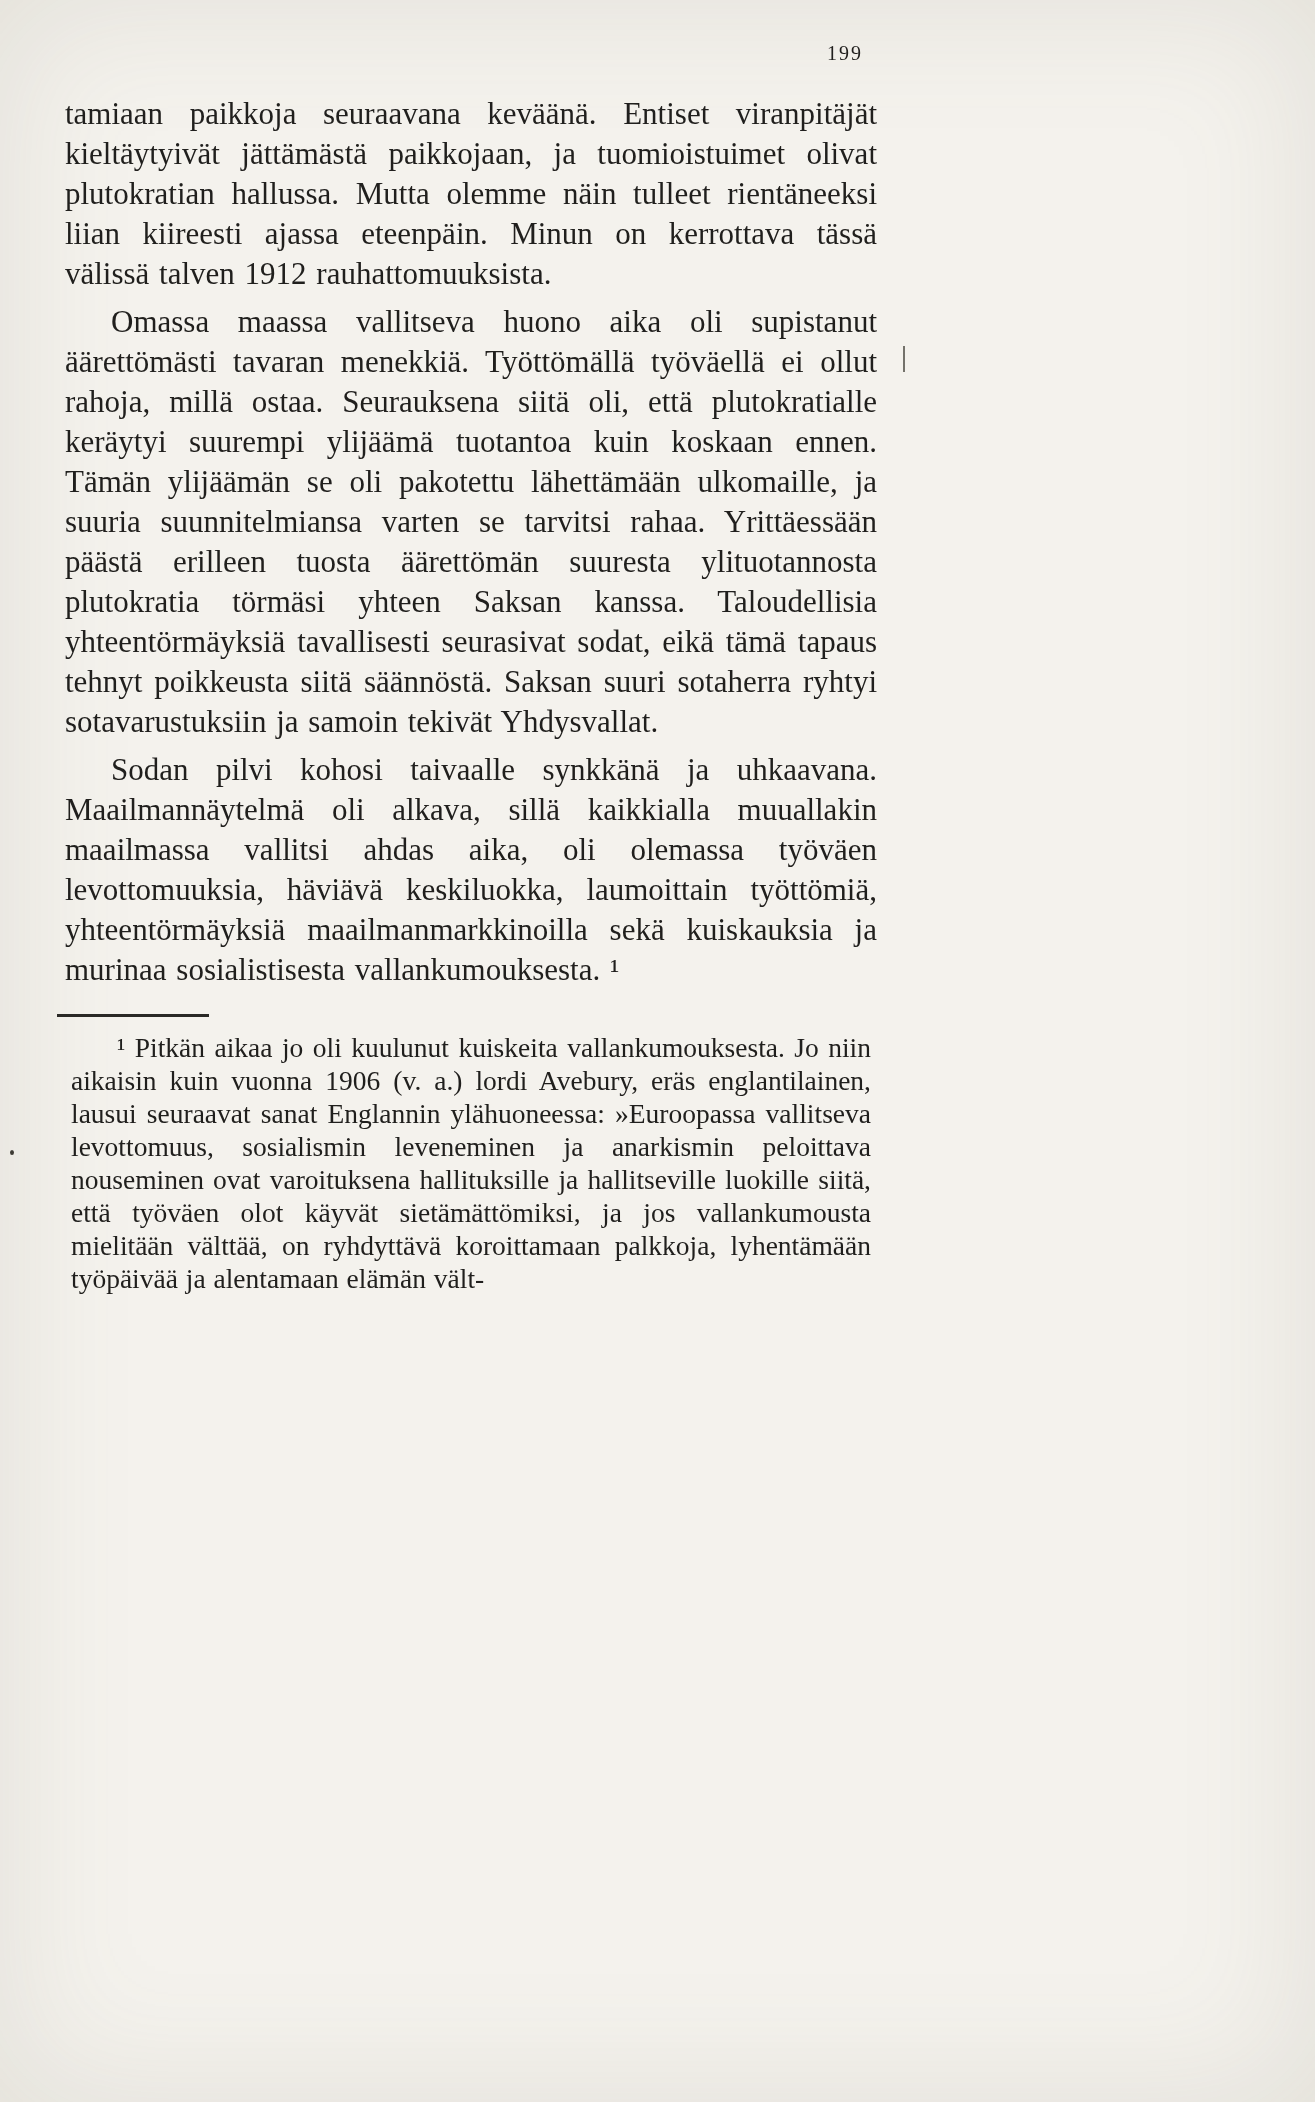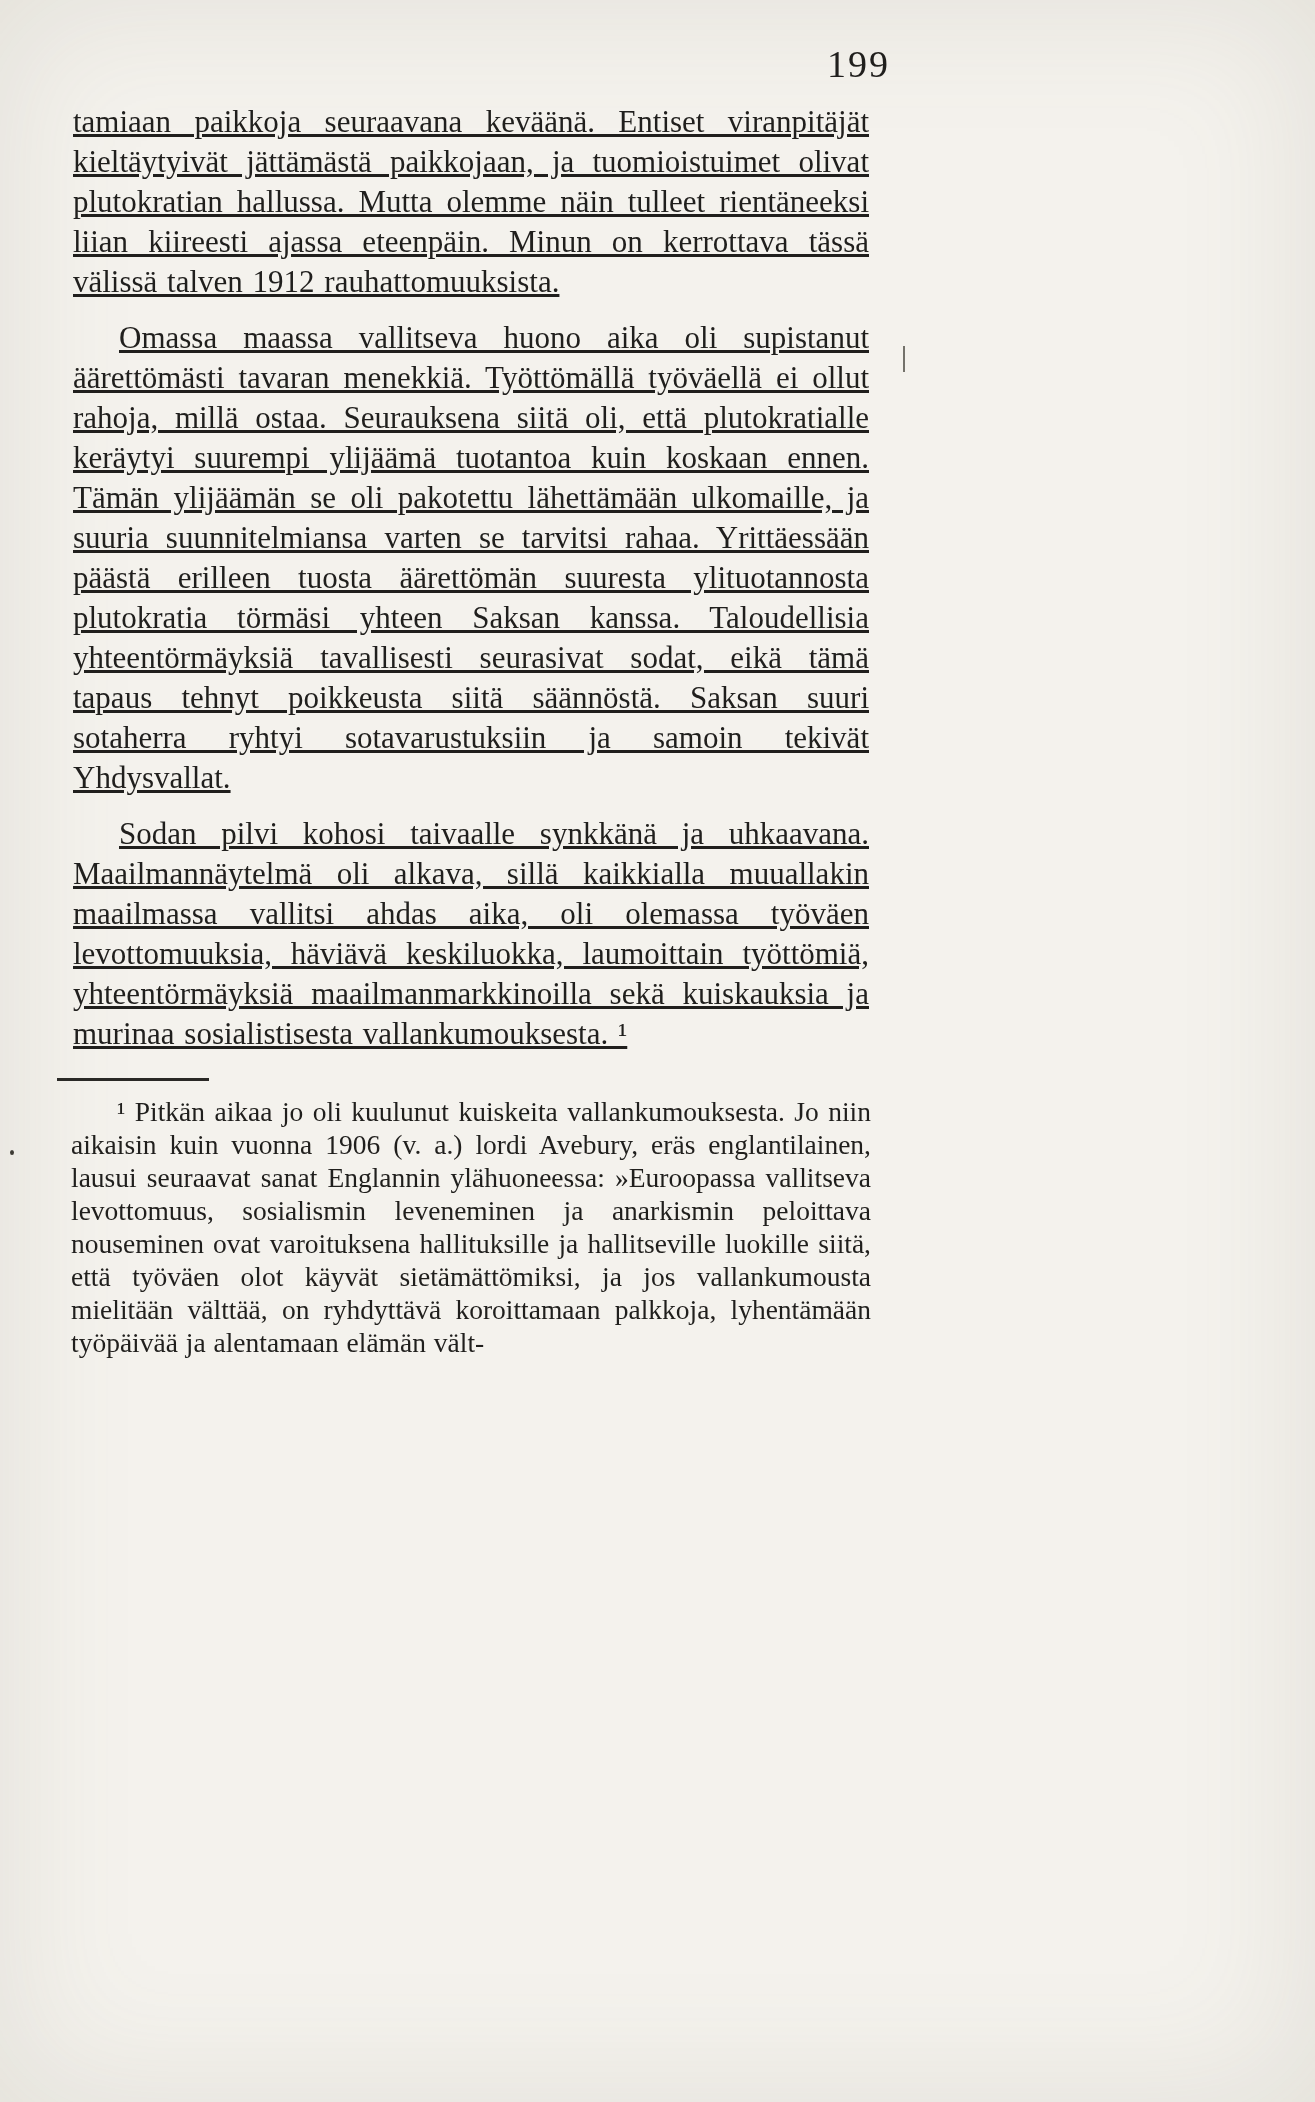--- a/index.html
+++ b/index.html
@@ -17,36 +17,35 @@
   }
   .page {
     position: absolute;
     inset: 0;
     box-shadow: inset 0 0 140px rgba(120, 110, 95, 0.14);
   }
   .page-number {
     position: absolute;
     top: 42px;
     left: 827px;
-    font-size: 38px;
+    font-size: 20px;
     letter-spacing: 2px;
   }
   .text-block {
     position: absolute;
     top: 86px;
     left: 57px;
     width: 828px;
     font-size: 31px;
     line-height: 40px;
     text-align: justify;
   }
   .para {
-    margin: 16px;
+    margin: 8px;
     word-spacing: 2px;
-    text-decoration: underline;
   }
   .para.indent {
     text-indent: 46px;
   }
   .footnote-rule {
     margin: 24px 0 12px 0;
     width: 152px;
     height: 0;
     border-top: 3px solid #2a2926;
   }

